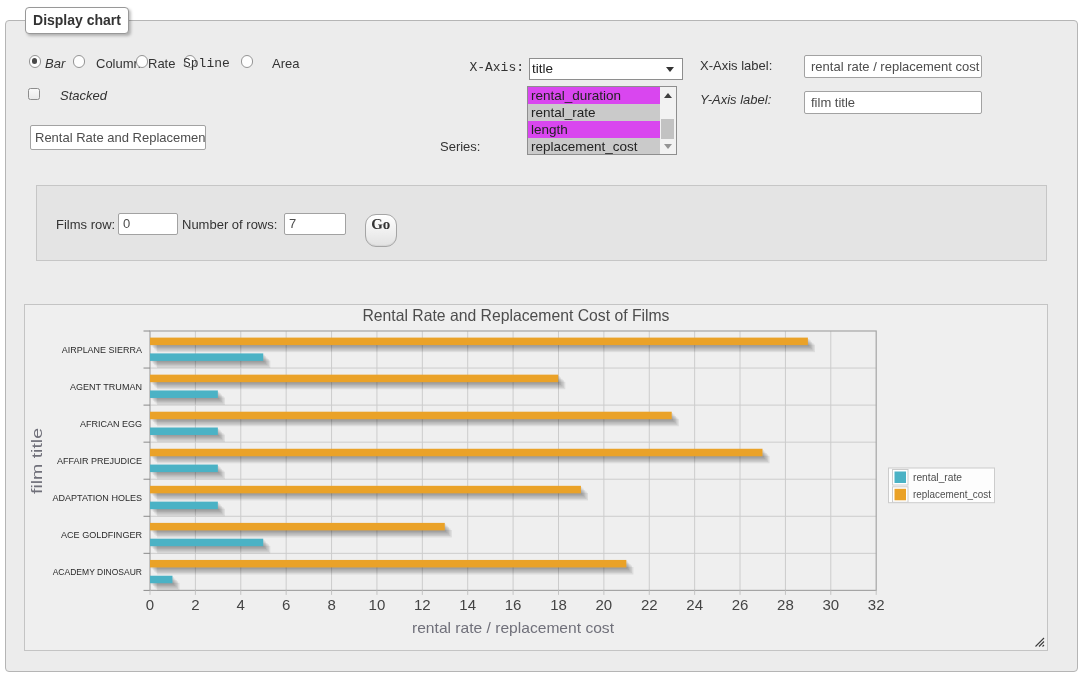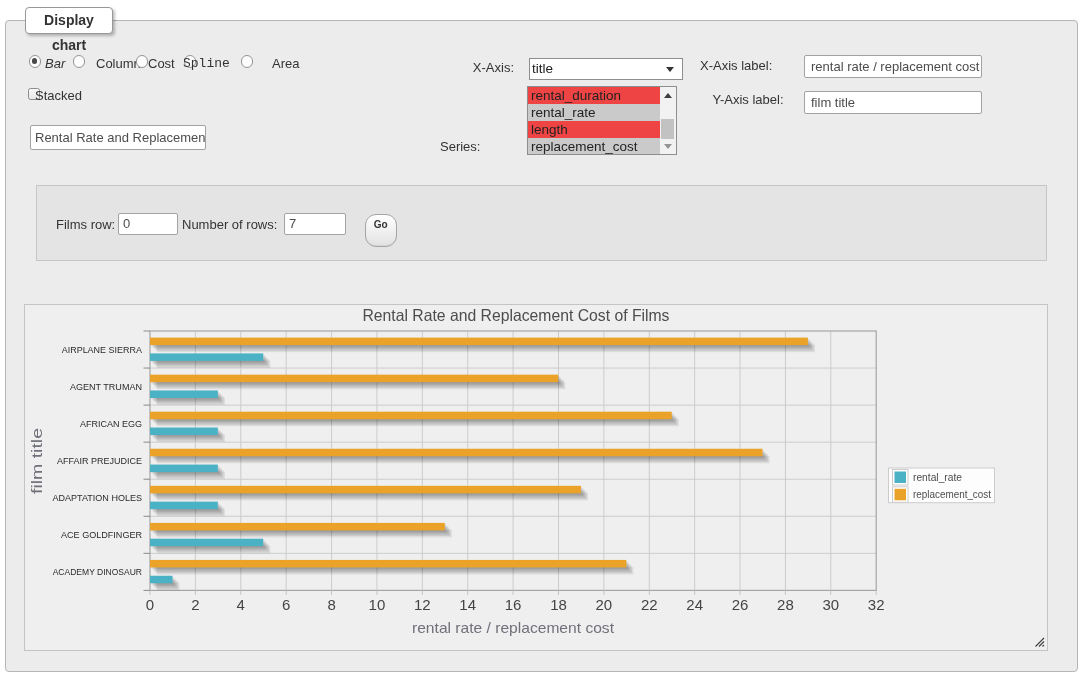--- a/index.html
+++ b/index.html
@@ -1,61 +1,61 @@
 <!DOCTYPE html>
 <html><head>
 <meta charset="utf-8">
 <style>
 * { margin:0; padding:0; box-sizing:border-box; }
 html,body { width:1081px; height:681px; background:#fff; font-family:"Liberation Sans",sans-serif; }
 body { position:relative; overflow:hidden; }
 .abs { position:absolute; }
 #fieldset { left:5px; top:20px; width:1073px; height:652px; background:#ececec; border:1px solid #b5b5b5; border-radius:4px; }
-#legendbox { left:25px; top:7px; width:88px; height:27px; background:#fff; border:1px solid #989898; border-radius:4px; box-shadow:2px 2px 3px rgba(0,0,0,0.25); font-weight:bold; font-size:14px; color:#333; text-align:center; line-height:25px; }
+#legendbox { left:25px; top:7px; width:104px; height:27px; background:#fff; border:1px solid #989898; border-radius:4px; box-shadow:2px 2px 3px rgba(0,0,0,0.25); font-weight:bold; font-size:14px; color:#333; text-align:center; line-height:25px; }
 .lbl { font-size:13px; color:#333; }
 .radio { width:12.5px; height:12.5px; border-radius:50%; border:1.5px solid #949494; background:#fdfdfd; }
 .radio.on::after { content:""; position:absolute; left:2px; top:2px; width:5.5px; height:5.5px; border-radius:50%; background:#4a4a4a; }
 .checkbox { width:12px; height:12px; border:1px solid #8c8c8c; border-radius:2.5px; background:linear-gradient(#f9f9f9,#e9e9e9); }
 .tinput { background:#fff; border:1px solid #a2a2a2; border-radius:2px; font-size:13px; color:#4d4d4d; padding-left:4px; overflow:hidden; white-space:nowrap; }
 #panel { left:36px; top:185px; width:1011px; height:76px; background:#e4e4e4; border:1px solid #c6c6c6; }
 #chartbox { left:24px; top:304px; width:1024px; height:347px; background:#efefef; border:1px solid #c4c4c4; }
 #selectbox { left:529px; top:58px; width:154px; height:22px; background:#fff; border:1px solid #8e8e8e; font-size:13.5px; color:#222; line-height:20px; padding-left:2px; }
 #selectbox .arr { position:absolute; right:8px; top:8px; width:0; height:0; border-left:4px solid transparent; border-right:4px solid transparent; border-top:5px solid #333; }
-#listbox { left:527px; top:86px; width:150px; height:69px; background:#ef4444; border:1px solid #8e8e8e; font-size:13.5px; color:#222; overflow:hidden; }
+#listbox { left:527px; top:86px; width:150px; height:69px; background:#d946ef; border:1px solid #8e8e8e; font-size:13.5px; color:#222; overflow:hidden; }
 #listbox .item { height:17px; line-height:17px; padding-left:3px; margin-right:16px; white-space:nowrap; }
 #listbox .sel { background:#cacaca; }
 #sbar { position:absolute; right:0; top:0; width:16px; height:67px; background:#f2f2f2; }
 #sbar .btn { position:absolute; left:0; width:16px; height:16px; }
 #sbar .thumb { position:absolute; left:1px; top:32px; width:13px; height:20px; background:#c2c2c2; }
 .tri-up { position:absolute; left:4px; top:6px; width:0; height:0; border-left:4.5px solid transparent; border-right:4.5px solid transparent; border-bottom:5px solid #3f3f3f; }
 .tri-dn { position:absolute; left:4px; top:6px; width:0; height:0; border-left:4.5px solid transparent; border-right:4.5px solid transparent; border-top:5px solid #949494; }
-#gobtn { left:364.5px; top:213.5px; width:32.5px; height:33px; border:1px solid #a5a5a5; border-radius:11px; background:linear-gradient(#ffffff,#e2e2e2); box-shadow:inset 0 -1px 1px rgba(0,0,0,0.06); font-size:10px; font-weight:bold; color:#333; text-align:center; line-height:19px; }
+#gobtn { left:364.5px; top:213.5px; width:32.5px; height:33px; border:1px solid #a5a5a5; border-radius:11px; background:linear-gradient(#ffffff,#e2e2e2); box-shadow:inset 0 -1px 1px rgba(0,0,0,0.06); font-size:15px; font-weight:bold; color:#333; text-align:center; line-height:19px;font-family:Liberation Serif, serif; }
 </style>
 </head>
 <body>
 <div id="fieldset" class="abs"></div>
 <div id="legendbox" class="abs">Display chart</div>
 
 <div class="abs radio on" style="left:28.5px; top:55px;"></div>
 <div class="abs lbl" style="left:45px; top:56px;font-style:italic;">Bar</div>
 <div class="abs radio" style="left:72.5px; top:55px;"></div>
 <div class="abs lbl" style="left:96px; top:56px;">Column</div>
 <div class="abs radio" style="left:135.5px; top:55px;"></div>
-<div class="abs lbl" style="left:148px; top:56px;">Cost</div>
+<div class="abs lbl" style="left:148px; top:56px;">Rate</div>
 <div class="abs radio" style="left:183.5px; top:55px;"></div>
 <div class="abs lbl" style="left:183px; top:56px;font-family:Liberation Mono, monospace;">Spline</div>
 <div class="abs radio" style="left:240.5px; top:55px;"></div>
 <div class="abs lbl" style="left:253px; top:56px;margin-left:19px;">Area</div>
 
 <div class="abs checkbox" style="left:28px; top:88px;"></div>
-<div class="abs lbl" style="left:35px; top:88px;">Stacked</div>
+<div class="abs lbl" style="left:60px; top:88px;font-style:italic;">Stacked</div>
 
 <div class="abs tinput" style="left:30px; top:125px; width:176px; height:25px; line-height:23px;">Rental Rate and Replacement Cost of Films</div>
 
-<div class="abs lbl" style="left:428px; top:60px; width:86px; text-align:right;">X-Axis:</div>
+<div class="abs lbl" style="left:438px; top:60px; width:86px; text-align:right;font-family:Liberation Mono, monospace;">X-Axis:</div>
 <div id="selectbox" class="abs">title<span class="arr"></span></div>
 
 <div class="abs lbl" style="left:440px; top:139px; width:86px; ">Series:</div>
 <div id="listbox" class="abs">
   <div class="item">rental_duration</div>
   <div class="item sel">rental_rate</div>
   <div class="item">length</div>
   <div class="item sel">replacement_cost</div>
   <div id="sbar">
     <div class="btn" style="top:0;">
@@ -63,21 +63,21 @@
       </div>
     <div class="thumb"></div>
     <div class="btn" style="bottom:0;">
         <span class="tri-dn"></span>
       </div>
   </div>
 </div>
 
 <div class="abs lbl" style="left:700px; top:58px; width:96px; text-align:left;">X-Axis label:</div>
 <div class="abs tinput" style="left:804px; top:55px; width:178px; height:23px; line-height:21px; padding-left:6px;">rental rate / replacement cost</div>
-<div class="abs lbl" style="left:700px; top:92px; width:96px; text-align:center;">Y-Axis label:</div>
+<div class="abs lbl" style="left:700px; top:92px; width:96px; text-align:left;font-style:italic;">Y-Axis label:</div>
 <div class="abs tinput" style="left:804px; top:91px; width:178px; height:23px; line-height:21px; padding-left:6px;">film title</div>
 
 <div id="panel" class="abs"></div>
 <div class="abs lbl" style="left:56px; top:217px;">Films row:</div>
 <div class="abs tinput" style="left:118px; top:213px; width:60px; height:22px; line-height:20px;">0</div>
 <div class="abs lbl" style="left:182px; top:217px;">Number of rows:</div>
 <div class="abs tinput" style="left:284px; top:213px; width:62px; height:22px; line-height:20px;">7</div>
 <div id="gobtn" class="abs">Go</div>
 
 <div id="chartbox" class="abs">

